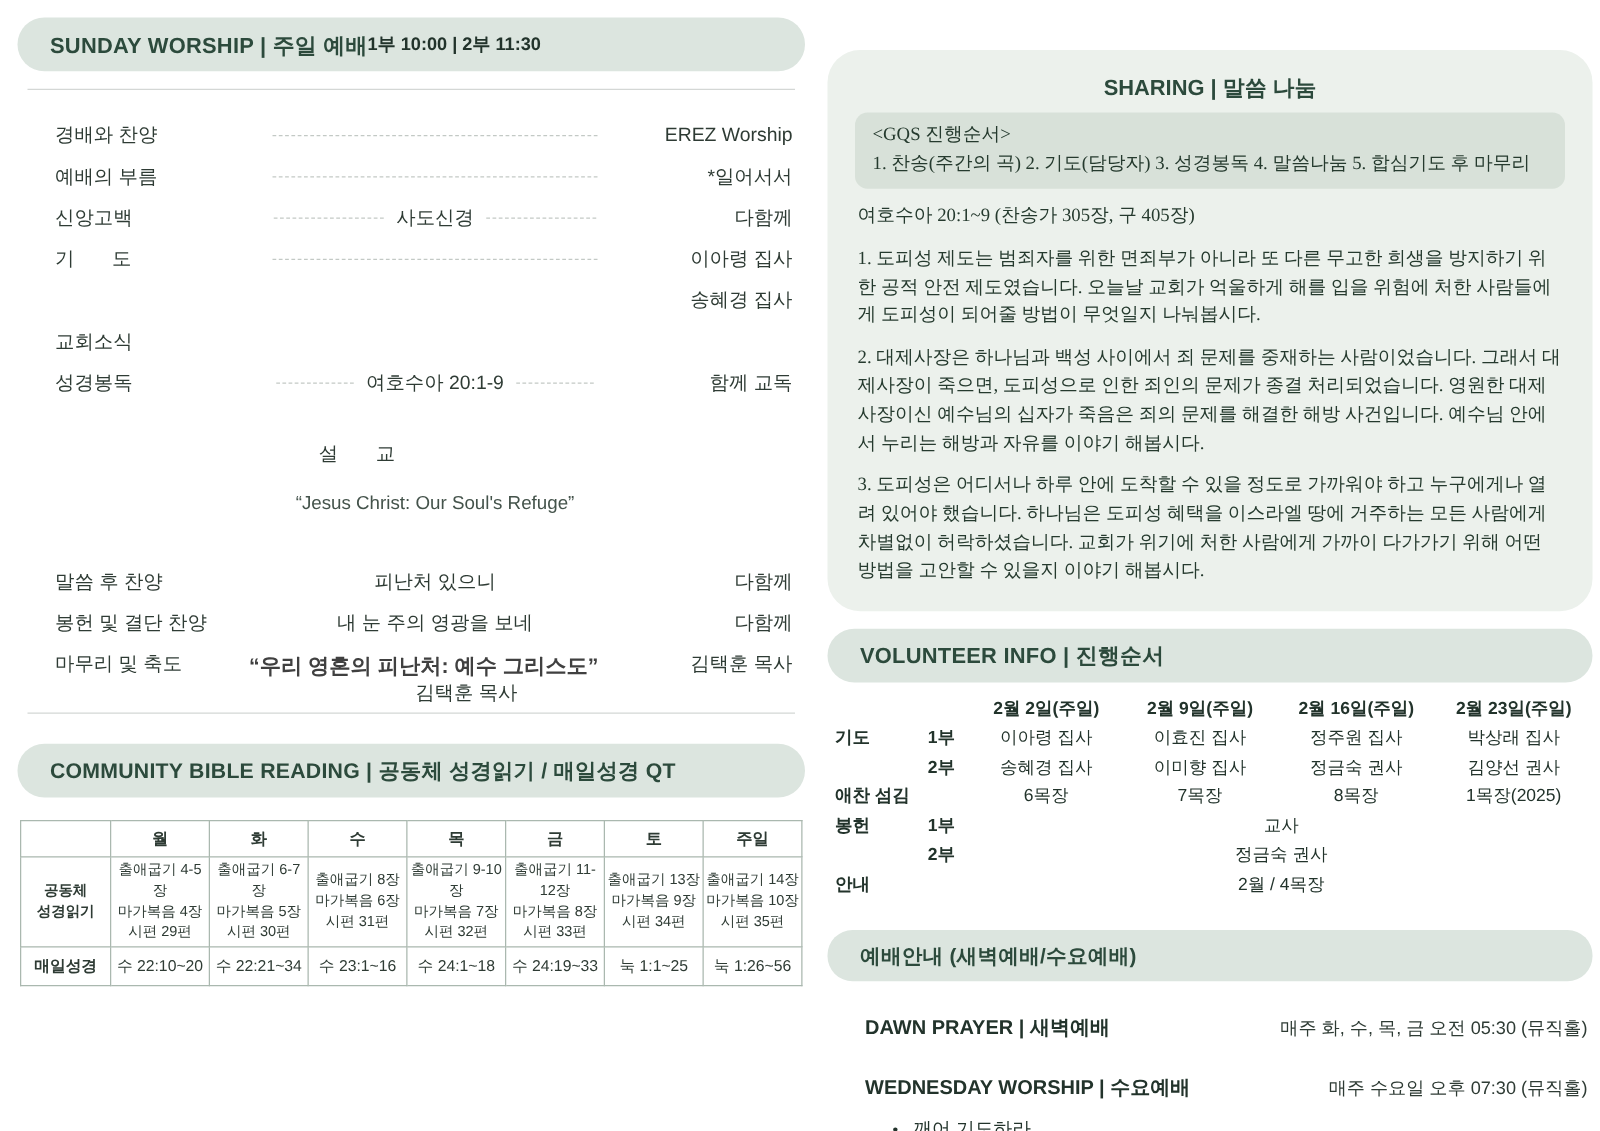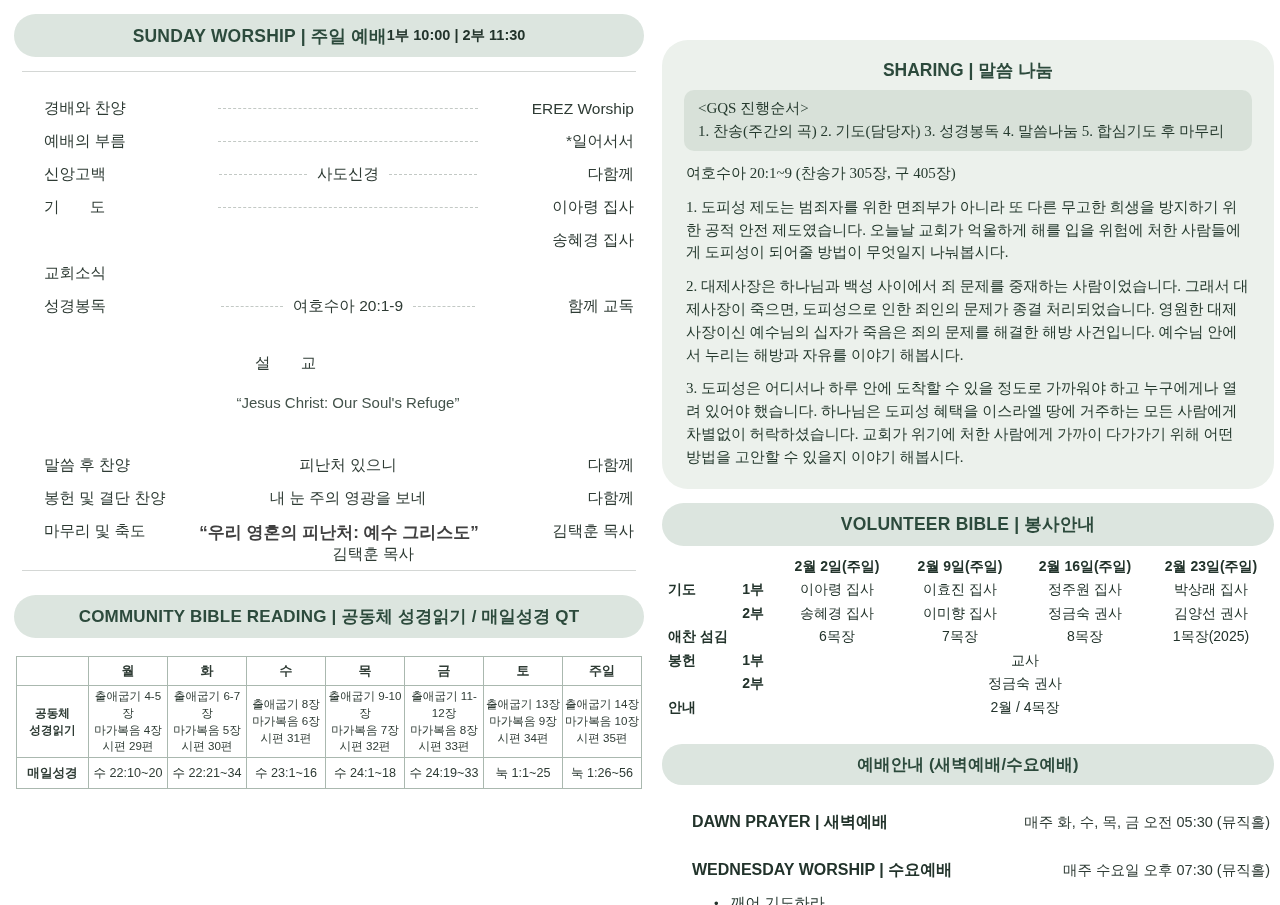--- a/index.html
+++ b/index.html
@@ -6,21 +6,21 @@
   html,body { width:1280px; height:905px; background:#ffffff; overflow:hidden; }
   body { font-family:"Liberation Sans", sans-serif; color:#2e3b34; }
 
   .page { display:flex; width:1280px; height:905px; padding:14px 12px 0 14px; gap:18px; }
   .col-left  { width:630px; flex:0 0 630px; }
   .col-right { width:612px; flex:0 0 612px; }
 
   
   .pill {
     background:#dce5df; border-radius:22px; height:43px;
-    display:flex; align-items:center; justify-content:center;
+    display:flex; align-items:center; justify-content:flex-start;
     padding:0 26px; color:#2c4a3c;
   }
   .pill .pill-title { font-size:17.5px; font-weight:bold; letter-spacing:0.2px; }
   .pill .pill-sub   { font-size:14.5px; font-weight:bold; color:#22332b; }
 
   
   .leader-line { font-size:15px; font-weight:bold; color:#22332b; margin:27px 0 0 30px; }
   .divider { border-top:1.5px solid #d4d7d5; margin:14px 8px 0 8px; }
 
   .worship { padding:20px 10px 0 30px; }
@@ -271,21 +271,21 @@
         <div>&lt;GQS 진행순서&gt;</div>
         <div>1. 찬송(주간의 곡) 2. 기도(담당자) 3. 성경봉독 4. 말씀나눔 5. 합심기도 후 마무리</div>
       </div>
       <div class="share-body scripture">여호수아 20:1~9 (찬송가 305장, 구 405장)</div>
       <div class="share-body share-par">1. 도피성 제도는 범죄자를 위한 면죄부가 아니라 또 다른 무고한 희생을 방지하기 위한 공적 안전 제도였습니다. 오늘날 교회가 억울하게 해를 입을 위험에 처한 사람들에게 도피성이 되어줄 방법이 무엇일지 나눠봅시다.</div>
       <div class="share-body share-par">2. 대제사장은 하나님과 백성 사이에서 죄 문제를 중재하는 사람이었습니다. 그래서 대제사장이 죽으면, 도피성으로 인한 죄인의 문제가 종결 처리되었습니다. 영원한 대제사장이신 예수님의 십자가 죽음은 죄의 문제를 해결한 해방 사건입니다. 예수님 안에서 누리는 해방과 자유를 이야기 해봅시다.</div>
       <div class="share-body share-par">3. 도피성은 어디서나 하루 안에 도착할 수 있을 정도로 가까워야 하고 누구에게나 열려 있어야 했습니다. 하나님은 도피성 혜택을 이스라엘 땅에 거주하는 모든 사람에게 차별없이 허락하셨습니다. 교회가 위기에 처한 사람에게 가까이 다가가기 위해 어떤 방법을 고안할 수 있을지 이야기 해봅시다.</div>
     </div>
 
     <div class="pill vol-pill">
-      <span class="pill-title">VOLUNTEER BIBLE | 봉사안내</span>
+      <span class="pill-title">VOLUNTEER INFO | 진행순서</span>
     </div>
 
     <div class="vol-table">
       <div class="v-grid">
         <span class="v-cell"></span>
         <span class="v-cell v-dates">2월 2일(주일)</span>
         <span class="v-cell v-dates">2월 9일(주일)</span>
         <span class="v-cell v-dates">2월 16일(주일)</span>
         <span class="v-cell v-dates">2월 23일(주일)</span>
       </div>

